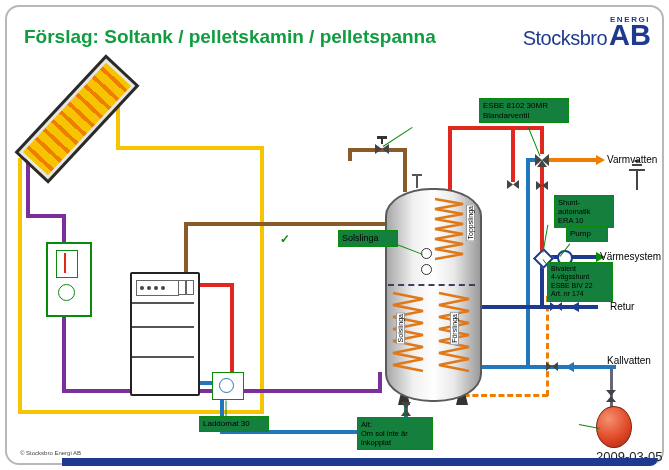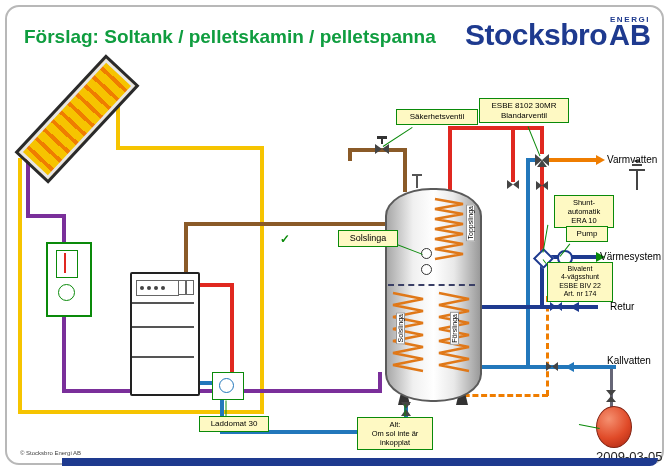--- a/index.html
+++ b/index.html
@@ -4,25 +4,25 @@
 <style>
   body{margin:0;background:#ffffff;font-family:"Liberation Sans",sans-serif}
   .canvas{position:relative;width:669px;height:470px;background:#fff;overflow:hidden}
   .frame{position:absolute;left:5px;top:5px;width:655px;height:456px;border:2px solid #b8b8b8;border-radius:14px;z-index:0}
   .p{position:absolute}
   .pipe{position:absolute;z-index:1}
   .c-y{background:#f6c400}.c-p{background:#7a2f9a}.c-br{background:#8a5a28}
   .c-r{background:#e02820}.c-o{background:#ef7d00}.c-b{background:#2277bb}.c-n{background:#1e3a8f}
   .title{position:absolute;left:24px;top:26px;font-size:19px;font-weight:bold;color:#0f9d3f;z-index:6;white-space:nowrap}
   .logo{position:absolute;right:18px;top:16px;display:flex;align-items:flex-end;color:#1e3a8f;z-index:6}
-  .logo-name{font-size:30px;font-weight:bold;letter-spacing:-0.5px;line-height:.85}
+  .logo-name{font-size:20px;font-weight:normal;letter-spacing:-0.5px;line-height:.85}
   .logo-right{display:flex;flex-direction:column;align-items:center;margin-left:2px}
   .logo-energi{font-size:8px;font-weight:bold;letter-spacing:1.6px;line-height:1}
   .logo-ab{font-size:29px;font-weight:bold;line-height:.8}
-  .lbl{position:absolute;background:#fef9c3;border:1.2px solid #0a8a0a;padding:2px 3px;font-size:8px;line-height:1.2;text-align:center;color:#000;z-index:6}
+  .lbl{position:absolute;background:#15803d;border:1.2px solid #0a8a0a;padding:2px 3px;font-size:8px;line-height:1.2;text-align:left;color:#000;z-index:6}
   .lbl9{font-size:9px}.lbl75{font-size:7.5px}.lbl7{font-size:7px}
   .rt{position:absolute;font-size:10px;color:#000;z-index:6;white-space:nowrap}
   .ptr{position:absolute;height:0;border-top:1.6px solid #0a8a0a;transform-origin:left center;z-index:5}
   .ar{position:absolute;width:0;height:0;border-top:5px solid transparent;border-bottom:5px solid transparent;z-index:3}
   .tank{position:absolute;left:385px;top:188px;width:93px;height:210px;border:2px solid #5a5a5a;
         border-radius:46px/28px;z-index:2;
         background:linear-gradient(90deg,#a8a8a8,#f0f0f0 28%,#ffffff 50%,#e9e9e9 72%,#9a9a9a)}
   .foot{position:absolute;width:12px;height:10px;background:#333;clip-path:polygon(20% 0,80% 0,100% 100%,0 100%);z-index:1}
   .vlabel{position:absolute;writing-mode:vertical-rl;transform:rotate(180deg);font-size:7px;background:#fff;border:1px solid #999;padding:1px 0;z-index:4;color:#000;line-height:1}
   .collector{position:absolute;left:10px;top:96px;width:128px;height:40px;transform:rotate(-47deg);
@@ -195,21 +195,20 @@
 
   <div class="ar" style="left:596px;top:252px;border-left:9px solid #0a8a0a"></div>
   <div class="rt" style="left:600px;top:251px">Värmesystem</div>
 
   <div class="ar" style="left:570px;top:302px;border-right:9px solid #1e3a8f"></div>
   <div class="rt" style="left:610px;top:301px">Retur</div>
 
   <div class="ar" style="left:565px;top:362px;border-right:9px solid #2277bb"></div>
   <div class="rt" style="left:607px;top:355px">Kallvatten</div>
 
-  <div class="lbl" style="left:396px;top:109px;width:74px">Säkerhetsventil</div>
   <div class="ptr" style="left:383px;top:146px;width:35px;transform:rotate(-33deg)"></div>
 
   <div class="lbl" style="left:479px;top:98px;width:82px">
     <div>ESBE 8102 30MR</div>
     <div>Blandarventil</div>
   </div>
   <div class="ptr" style="left:528px;top:126px;width:32px;transform:rotate(68deg)"></div>
 
   <div class="lbl lbl9" style="left:338px;top:230px;width:52px">Solslinga</div>
   <div class="ptr" style="left:389px;top:241px;width:36px;transform:rotate(21deg)"></div>

